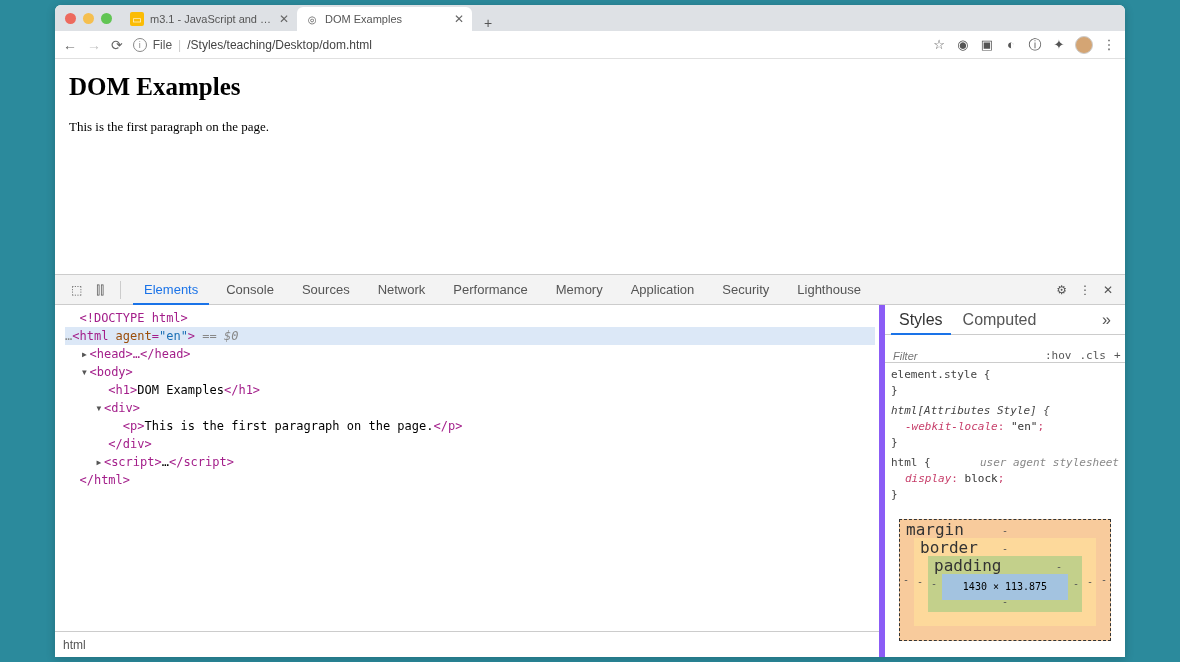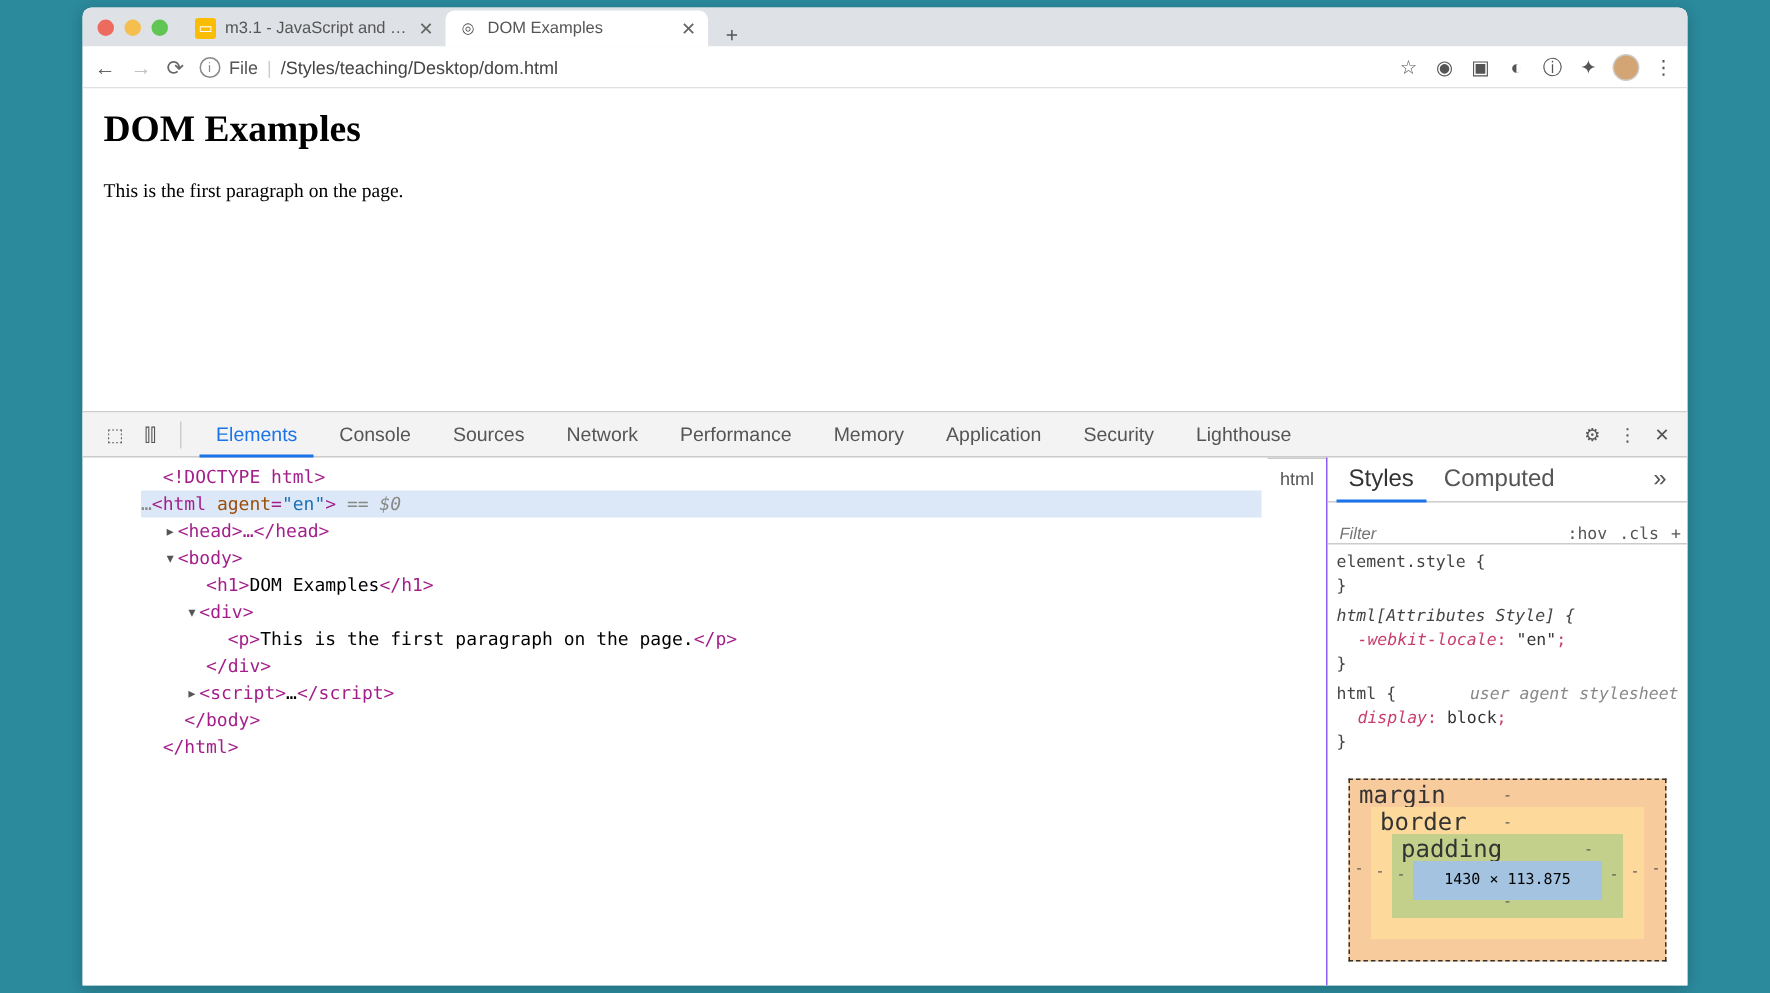--- a/index.html
+++ b/index.html
@@ -32,21 +32,21 @@
 .page-content h1 { font-family: Georgia, serif; font-size: 25px; margin-bottom: 18px; font-weight: bold; }
 .page-content p { font-family: Georgia, serif; font-size: 13px; }
 .devtools { flex: 1; display: flex; flex-direction: column; border-top: 1px solid #ccc; font-size: 12px; background: #fff; }
 .dt-tabs { height: 30px; display: flex; align-items: center; border-bottom: 1px solid #ccc; background: #f3f3f3; padding: 0 12px; gap: 6px; }
 .dt-tabs .dtbtn { color: #555; padding: 0 4px; }
 .dt-tabs .dtsep { width: 1px; height: 18px; background: #ccc; margin: 0 6px; }
 .dt-tab { padding: 0 11px; height: 30px; line-height: 30px; color: #555; font-size: 13px; }
 .dt-tab.active { color: #1a73e8; border-bottom: 2px solid #1a73e8; }
 .dt-right { margin-left: auto; display: flex; gap: 12px; color: #555; }
 .dt-body { flex: 1; display: flex; min-height: 0; }
-.dom-panel { flex: 1; display: flex; flex-direction: row; border-right: 1px solid #8b5cf6; padding-left: 29px; }
+.dom-panel { flex: 1; display: flex; flex-direction: column; border-right: 6px solid #8b5cf6; }
 .dom-tree { flex: 1; font-family: Menlo, Monaco, monospace; font-size: 12px; line-height: 18px; padding: 4px 4px 4px 10px; overflow: auto; }
 .ln { white-space: pre; }
 .ln.sel { background: #dce8f7; }
 .tag { color: #a31e8a; }
 .attr { color: #9b4d0a; }
 .sval { color: #1a6fb5; }
 .txt { color: #000; }
 .cmt { color: #888; }
 .sel-marker { color: #888; font-style: italic; }
 .disc { display: inline-block; width: 10px; text-align: center; color: #555; }
@@ -155,21 +155,20 @@
         <div class="dom-tree">
           <div class="ln"><span class="cmt">  </span><span class="tag">&lt;!DOCTYPE html&gt;</span></div>
           <div class="ln sel"><span class="cmt">…</span><span class="tag">&lt;html </span><span class="attr">agent</span><span class="tag">=</span><span class="sval">"en"</span><span class="tag">&gt;</span><span class="sel-marker"> == $0</span></div>
           <div class="ln">  <span class="disc">▸</span><span class="tag">&lt;head&gt;…&lt;/head&gt;</span></div>
           <div class="ln">  <span class="disc">▾</span><span class="tag">&lt;body&gt;</span></div>
           <div class="ln">      <span class="tag">&lt;h1&gt;</span><span class="txt">DOM Examples</span><span class="tag">&lt;/h1&gt;</span></div>
           <div class="ln">    <span class="disc">▾</span><span class="tag">&lt;div&gt;</span></div>
           <div class="ln">        <span class="tag">&lt;p&gt;</span><span class="txt">This is the first paragraph on the page.</span><span class="tag">&lt;/p&gt;</span></div>
           <div class="ln">      <span class="tag">&lt;/div&gt;</span></div>
           <div class="ln">    <span class="disc">▸</span><span class="tag">&lt;script&gt;</span><span class="txt">…</span><span class="tag">&lt;/script&gt;</span></div>
-          <div class="ln">    <span class="tag">&lt;/body&gt;</span></div>
           <div class="ln">  <span class="tag">&lt;/html&gt;</span></div>
         </div>
         <div class="breadcrumb">html</div>
       </div>
 
       <div class="styles-panel">
         <div class="st-tabs">
           <span class="st-tab active">Styles</span>
           <span class="st-tab">Computed</span>
           <span class="st-tab more">»</span>

